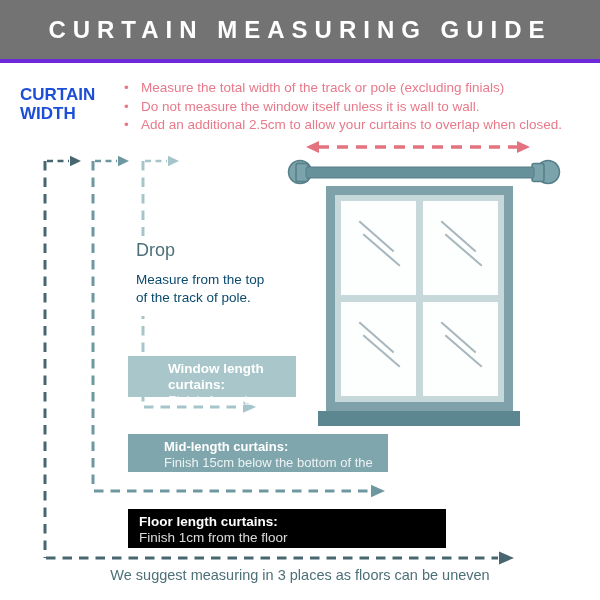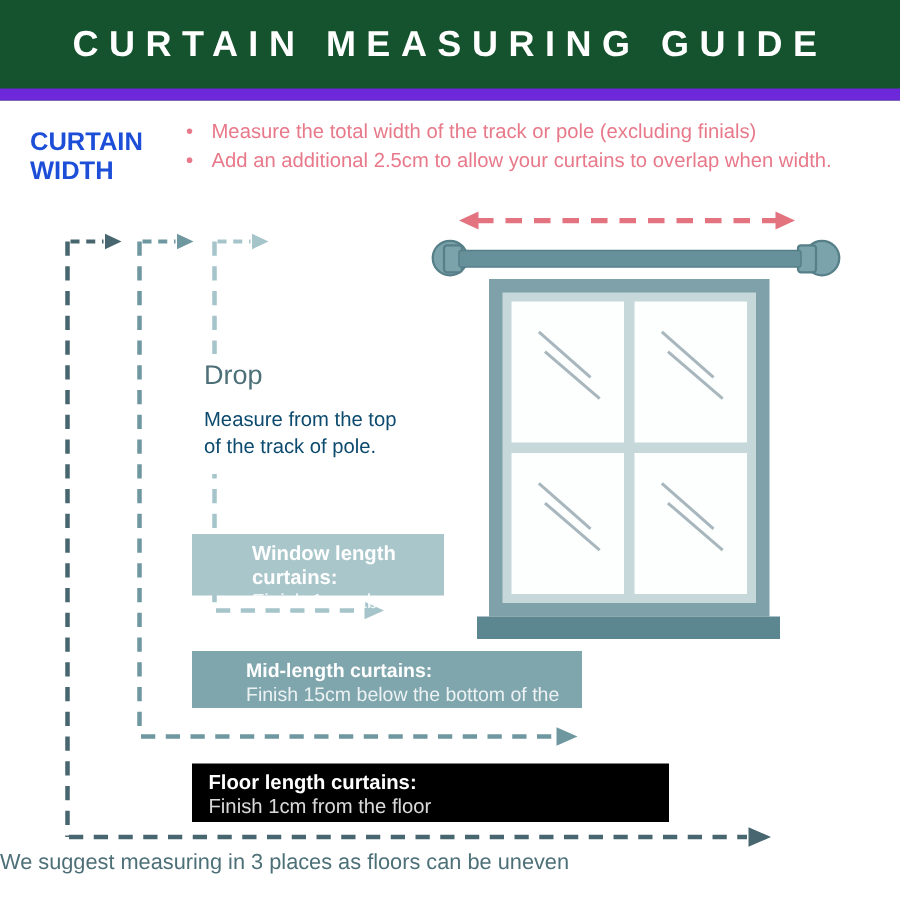--- a/index.html
+++ b/index.html
@@ -3,21 +3,21 @@
 <meta charset="utf-8">
 <style>
   html,body{margin:0;padding:0;background:#ffffff;}
   #stage{
     position:relative;width:600px;height:600px;background:#ffffff;overflow:hidden;
     font-family:"Liberation Sans","DejaVu Sans",sans-serif;
   }
   
   .banner{
     position:absolute;left:0;top:0;width:600px;height:59px;
-    background:#14532d;border-bottom:8px solid #6d28d9;
+    background:#737373;border-bottom:4px solid #6d28d9;
     display:flex;align-items:center;justify-content:center;
   }
   .banner h1{
     margin:0;color:#ffffff;font-size:24px;font-weight:bold;
     letter-spacing:7px;white-space:nowrap;
   }
   
   .cw-label{
     position:absolute;left:20px;top:85px;width:100px;text-align:left;
     color:#1d4ed8;font-weight:bold;font-size:17px;line-height:19px;
@@ -52,21 +52,21 @@
     position:absolute;left:128px;box-sizing:border-box;color:#ffffff;
     padding:5px 10px 4px 11px;font-size:13.5px;line-height:16px;
   }
   .len-box .t{font-weight:bold;display:block;}
   .len-box .s{display:block;color:rgba(255,255,255,0.85);}
   #box-window{top:356px;width:168px;height:41px;padding-left:40px;}
   #box-mid{top:434px;width:260px;height:38px;font-size:13px;}
   #box-floor{top:509px;width:318px;height:39px;}
   
   .footer-note{
-    position:absolute;left:0;top:567px;width:600px;text-align:left;
+    position:absolute;left:0;top:567px;width:600px;text-align:center;
     color:#4d7078;font-size:14.5px;
   }
 </style>
 </head>
 <body>
 
 <div id="stage">
 
   <div class="banner">
     <h1>CURTAIN MEASURING GUIDE</h1>
@@ -77,24 +77,25 @@
     <span>WIDTH</span>
   </div>
 
   <ul class="cw-bullets">
     <li>
       <span class="dot">•</span>
       <span>Measure the total width of the track or pole (excluding finials)</span>
     </li>
     <li>
       <span class="dot">•</span>
+      <span>Do not measure the window itself unless it is wall to wall.</span>
     </li>
     <li>
       <span class="dot">•</span>
-      <span>Add an additional 2.5cm to allow your curtains to overlap when width.</span>
+      <span>Add an additional 2.5cm to allow your curtains to overlap when closed.</span>
     </li>
   </ul>
 
   <svg id="lines" viewBox="0 0 600 600">
 
     <g>
       <line x1="318" y1="147" x2="518" y2="147" stroke="#e2737f" stroke-width="3.5" stroke-dasharray="11 8"></line>
       <polygon points="306,147 319,141 319,153" fill="#e2737f"></polygon>
       <polygon points="530,147 517,141 517,153" fill="#e2737f"></polygon>
     </g>

